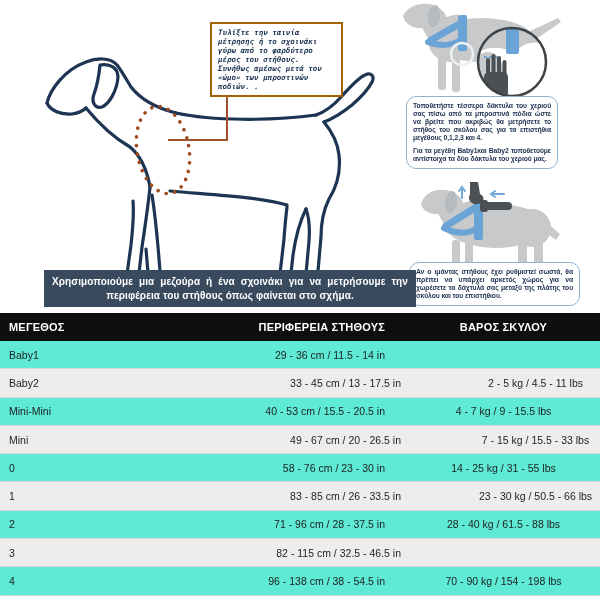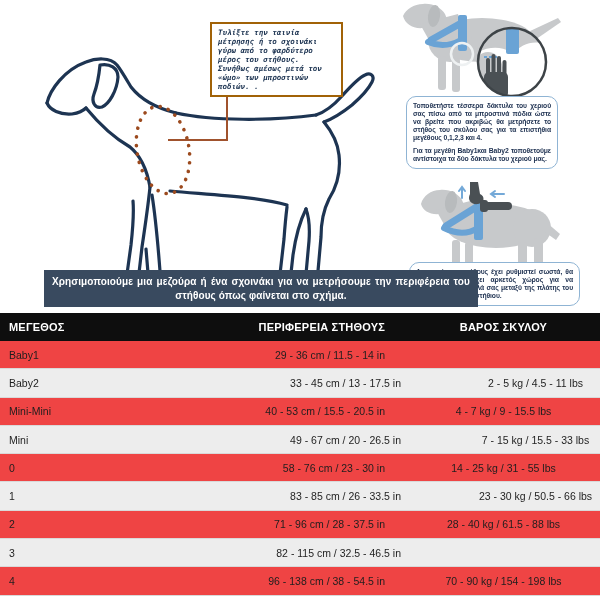--- a/index.html
+++ b/index.html
@@ -14,21 +14,21 @@
     left:210px; top:22px; width:133px; box-sizing:border-box;
     border:2px solid #a16207; background:#ffffff;
     padding:4px 6px;
     font-family:"DejaVu Sans Mono", monospace;
     font-style:italic; font-weight:bold;
     font-size:7.5px; line-height:1.2; color:#1d3452;
   }
 
   
   .banner {
-    left:44px; top:270px; width:434px; box-sizing:border-box;
+    left:44px; top:270px; width:372px; box-sizing:border-box;
     background:#394a5f; color:#ffffff;
     font-weight:bold; font-size:10px; line-height:1.35;
     text-align:justify; text-align-last:center;
     padding:5px 8px;
     letter-spacing:0.1px;
   }
 
   
   .info-box {
     box-sizing:border-box;
@@ -45,21 +45,21 @@
   .size-table { left:0; top:313px; width:600px; }
   .t-head {
     display:grid; grid-template-columns:105px 280px 215px;
     background:#0e0e0e; color:#fff; font-weight:bold; font-size:11px;
     height:28px; align-items:center; letter-spacing:0.2px;
   }
   .t-row {
     display:grid; grid-template-columns:105px 280px 215px;
     height:27.3px; align-items:center;
     font-size:10.5px; color:#1e1e1e;
-    border-bottom:1px solid #d9d9d9; background:#ef4444;
+    border-bottom:1px solid #d9d9d9; background:#5eead4;
   }
   .t-row.alt { background:#ededed;gap:16px; }
   .c1 { text-align:left; padding-left:9px; }
   .c2 { text-align:right; }
   .c3 { text-align:center; padding-left:22px; }
 </style>
 </head>
 <body>
 
 <div class="screen">

